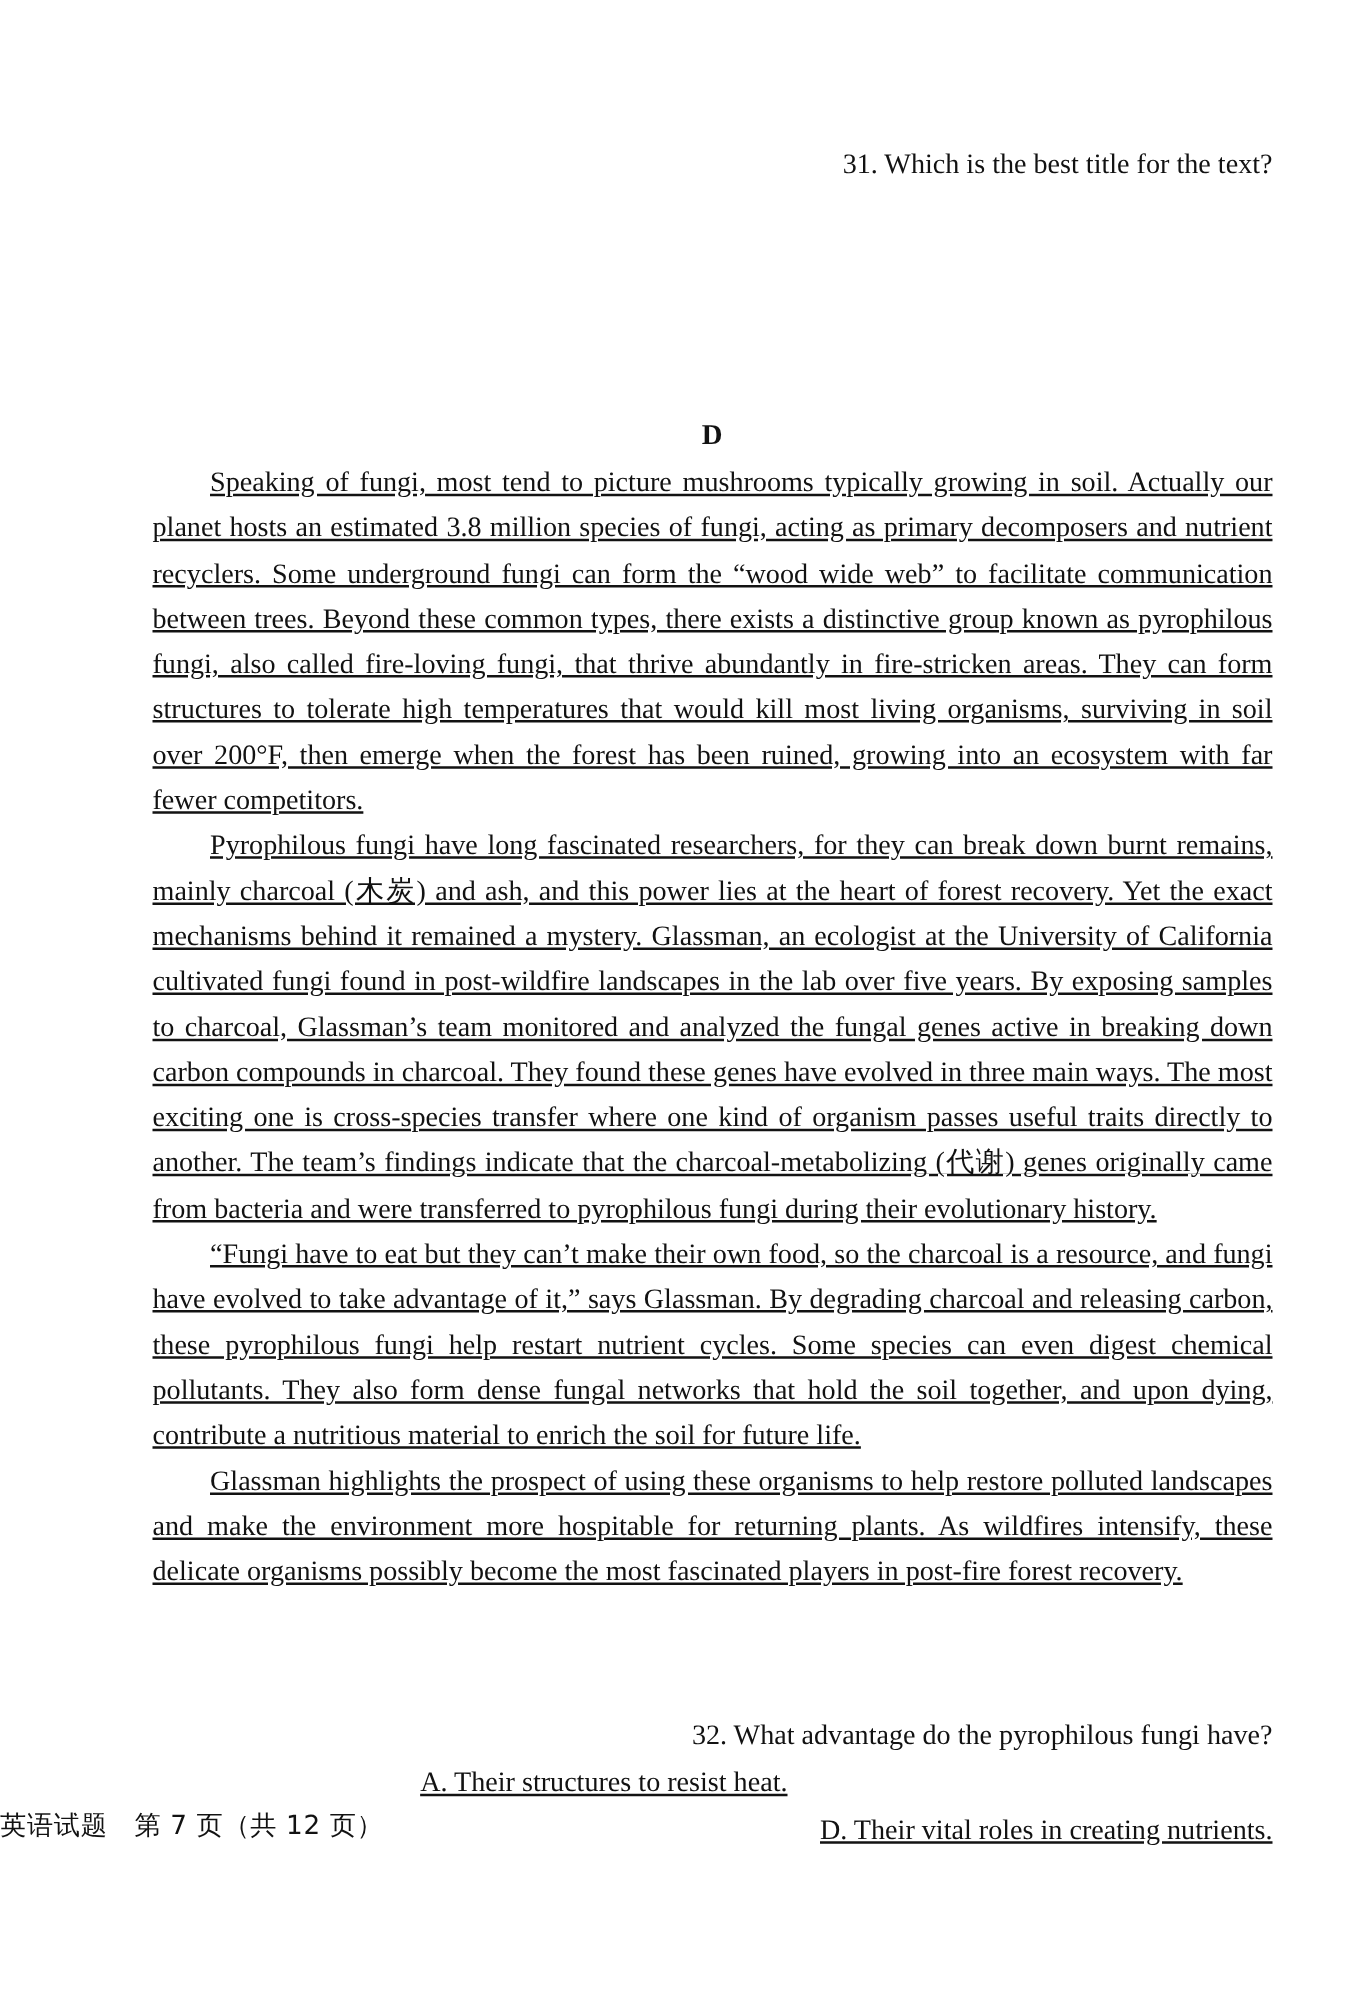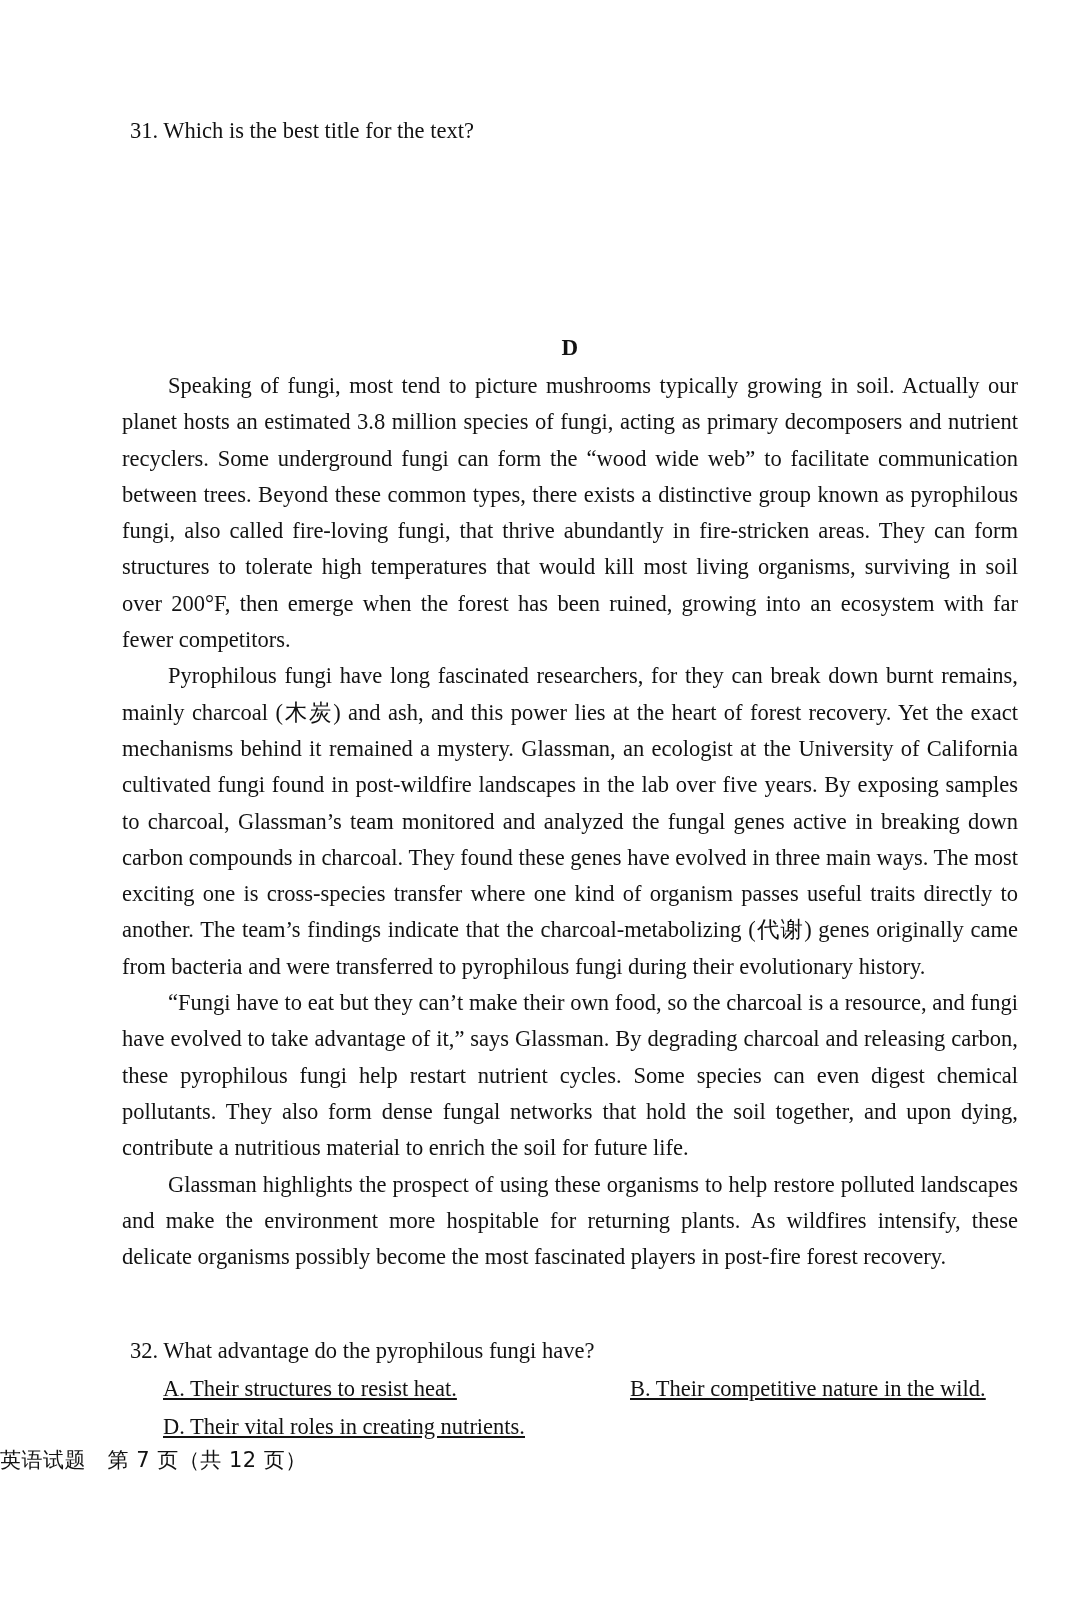--- a/index.html
+++ b/index.html
@@ -29,20 +29,21 @@
   .content {
     position: absolute;
     left: 122px;
     top: 0;
     width: 896px;   
   }
 
   
   .question {
     margin: 0;
+    text-align: right;
   }
   .q-stem {
     font-size: 22.5px;
     line-height: 38px;
     margin-left: 8px;
     white-space: nowrap;
   }
   .opt-list {
     margin: 0;
     padding: 0;
@@ -122,35 +123,34 @@
   <div class="content" style="top:112px;">
     <div class="question">
       <div class="q-stem">31. Which is the best title for the text?</div>
     </div>
   </div>
 
   <div class="content" style="top:330px;">
     <div class="section-heading">D</div>
   </div>
 
-  <div class="content" style="top:368px;">
+  <div class="content" style="top:368px;text-decoration:underline;">
     <div class="passage">
       <p>Speaking of fungi, most tend to picture mushrooms typically growing in soil. Actually our planet hosts an estimated 3.8 million species of fungi, acting as primary decomposers and nutrient recyclers. Some underground fungi can form the “wood wide web” to facilitate communication between trees. Beyond these common types, there exists a distinctive group known as pyrophilous fungi, also called fire-loving fungi, that thrive abundantly in fire-stricken areas. They can form structures to tolerate high temperatures that would kill most living organisms, surviving in soil over 200°F, then emerge when the forest has been ruined, growing into an ecosystem with far fewer competitors.</p>
       <p>Pyrophilous fungi have long fascinated researchers, for they can break down burnt remains, mainly charcoal&nbsp;(木炭)&nbsp;and ash, and this power lies at the heart of forest recovery. Yet the exact mechanisms behind it remained a mystery. Glassman, an ecologist at the University of California cultivated fungi found in post-wildfire landscapes in the lab over five years. By exposing samples to charcoal, Glassman’s team monitored and analyzed the fungal genes active in breaking down carbon compounds in charcoal. They found these genes have evolved in three main ways. The most exciting one is cross-species transfer where one kind of organism passes useful traits directly to another. The team’s findings indicate that the charcoal-metabolizing&nbsp;(代谢)&nbsp;genes originally came from bacteria and were transferred to pyrophilous fungi during their evolutionary history.</p>
       <p>“Fungi have to eat but they can’t make their own food, so the charcoal is a resource, and fungi have evolved to take advantage of it,” says Glassman. By degrading charcoal and releasing carbon, these pyrophilous fungi help restart nutrient cycles. Some species can even digest chemical pollutants. They also form dense fungal networks that hold the soil together, and upon dying, contribute a nutritious material to enrich the soil for future life.</p>
       <p>Glassman highlights the prospect of using these organisms to help restore polluted landscapes and make the environment more hospitable for returning plants. As wildfires intensify, these delicate organisms possibly become the most fascinated players in post-fire forest recovery.</p>
     </div>
   </div>
 
-  <div class="content" style="top:1332px;">
+  <div class="content" style="top:1369px;">
     <div class="question">
       <div class="q-stem">32. What advantage do the pyrophilous fungi have?</div>
       <div class="opt-row">
         <div class="opt-col left">A. Their structures to resist heat.</div>
-        <div class="opt-col right">B. Their competitive nature in the wild.</div>
       </div>
       <div class="opt-row">
         <div class="opt-col right">D. Their vital roles in creating nutrients.</div>
       </div>
     </div>
   </div>
 
   <div class="footer">
     <span class="cn">英语试题　第 7 页（共 12 页）</span>
   </div>

